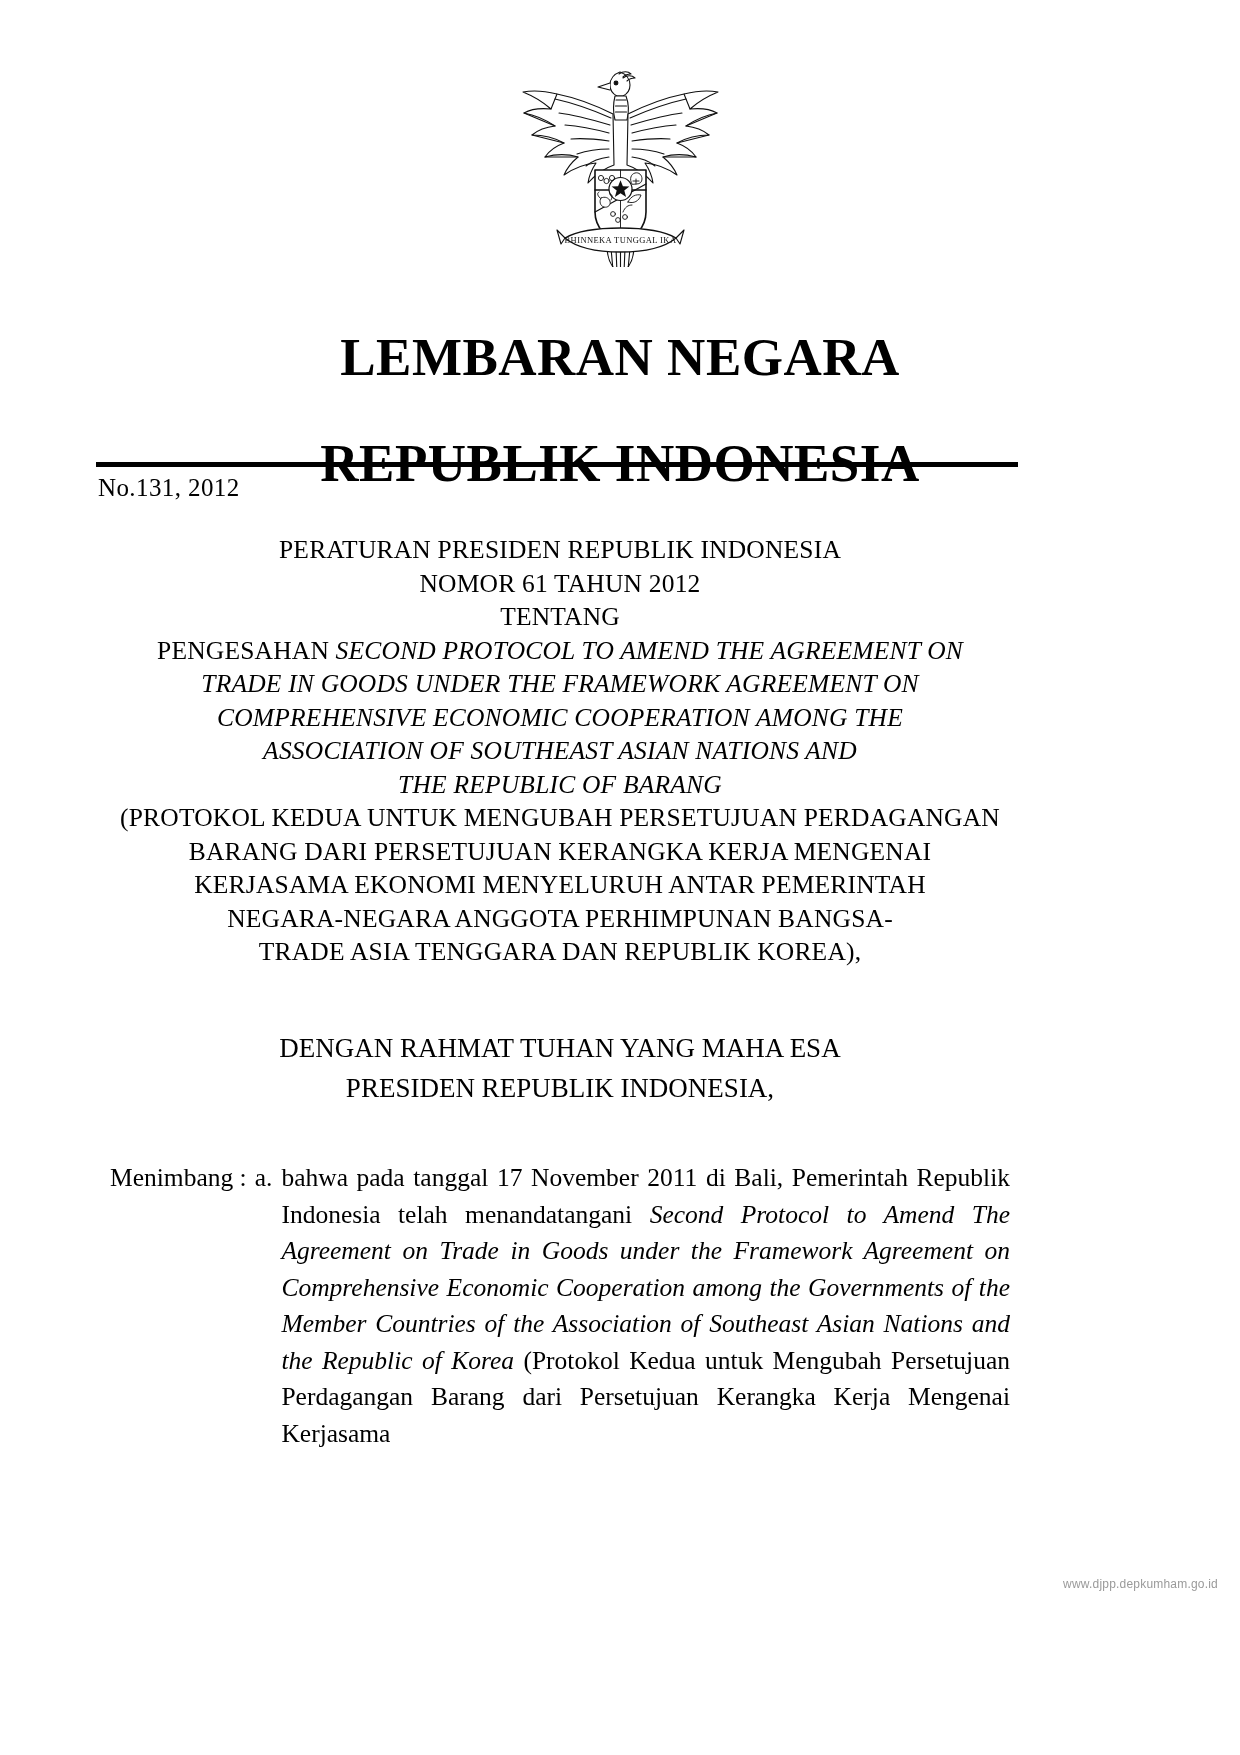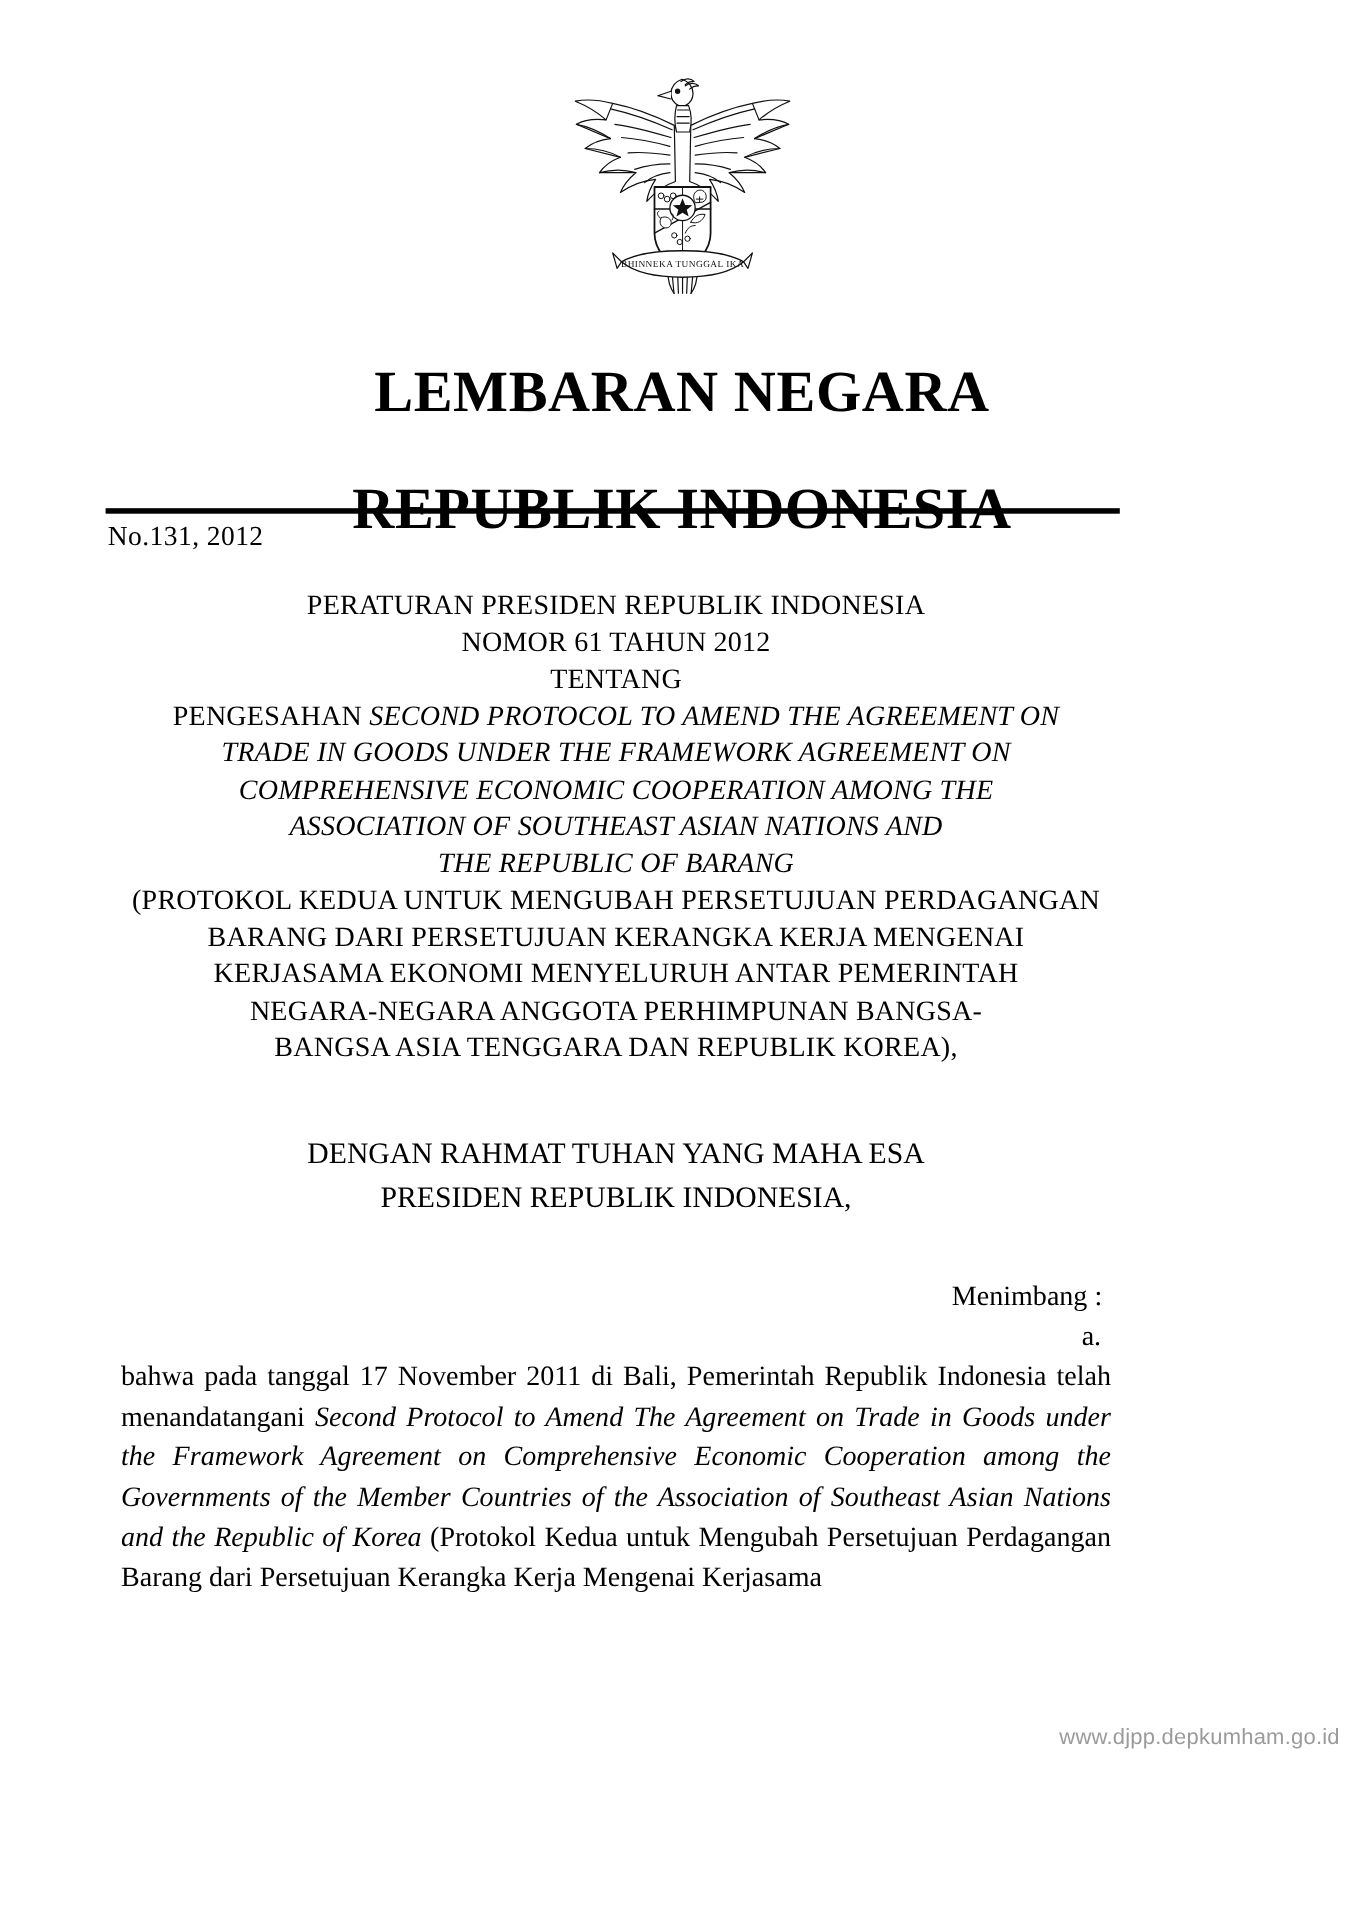--- a/index.html
+++ b/index.html
@@ -103,22 +103,21 @@
 
   
   .body-block {
     position: absolute;
     left: 110px;
     top: 1160px;
     width: 900px;
   }
   .clause-row {
     display: flex;
-    align-items: flex-end;
-    flex-direction: column;
+    align-items: flex-start;
   }
   .clause-label {
     flex: 0 0 auto;
     font-size: 25.5px;
     line-height: 36.5px;
     white-space: nowrap;
     padding-right: 8px;
   }
   .clause-marker {
     flex: 0 0 auto;
@@ -135,21 +134,21 @@
     text-justify: inter-word;
   }
   .clause-text .ital { font-style: italic; }
 
   
   .footer {
     position: absolute;
     right: 22px;
     bottom: 16px;
     font-family: "Liberation Sans", "DejaVu Sans", sans-serif;
-    font-size: 20px;
+    font-size: 12px;
     color: #9a9a9a;
     letter-spacing: 0.2px;
   }
 </style>
 </head>
 <body>
 
 <div class="page">
 
   <div class="emblem-wrap">
@@ -244,21 +243,21 @@
     <div class="tline"><span>PENGESAHAN </span><span class="ital">SECOND PROTOCOL TO AMEND THE AGREEMENT ON</span></div>
     <div class="tline ital">TRADE IN GOODS UNDER THE FRAMEWORK AGREEMENT ON</div>
     <div class="tline ital">COMPREHENSIVE ECONOMIC COOPERATION AMONG THE</div>
     <div class="tline ital">ASSOCIATION OF SOUTHEAST ASIAN NATIONS AND</div>
     <div class="tline ital">THE REPUBLIC OF BARANG</div>
 
     <div class="tline">(PROTOKOL KEDUA UNTUK MENGUBAH PERSETUJUAN PERDAGANGAN</div>
     <div class="tline">BARANG DARI PERSETUJUAN KERANGKA KERJA MENGENAI</div>
     <div class="tline">KERJASAMA EKONOMI MENYELURUH ANTAR PEMERINTAH</div>
     <div class="tline">NEGARA-NEGARA ANGGOTA PERHIMPUNAN BANGSA-</div>
-    <div class="tline">BANGSA ASIA TENGGARA DAN REPUBLIK KOREA),</div>
+    <div class="tline">TRADE ASIA TENGGARA DAN REPUBLIK KOREA),</div>
   </div>
 
   <div class="subtitle-block">
     <div class="tline">DENGAN RAHMAT TUHAN YANG MAHA ESA</div>
     <div class="tline">PRESIDEN REPUBLIK INDONESIA,</div>
   </div>
 
   <div class="body-block">
     <div class="clause-row">
       <div class="clause-label">Menimbang :</div>

